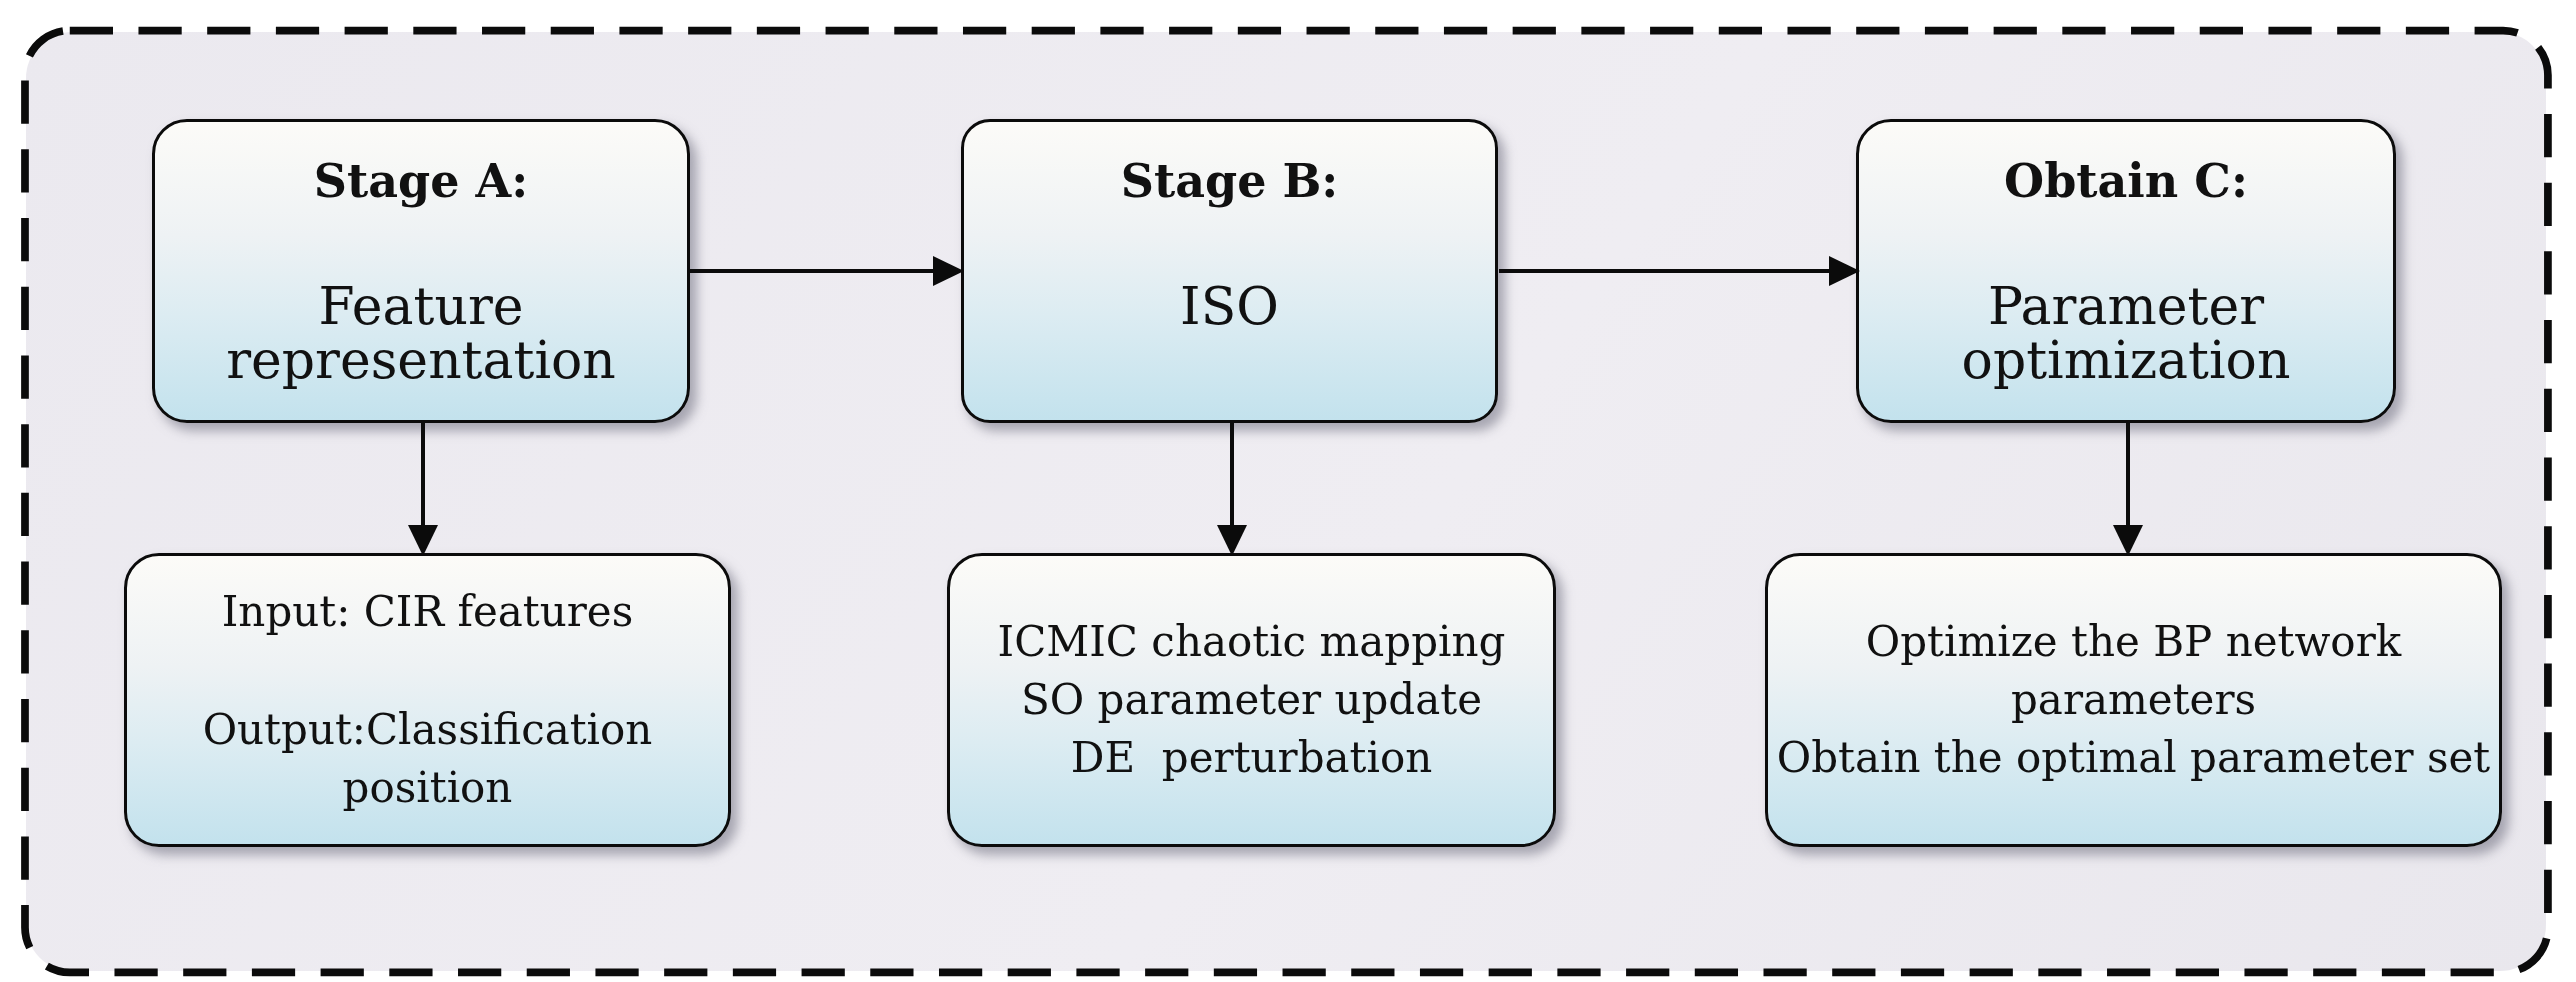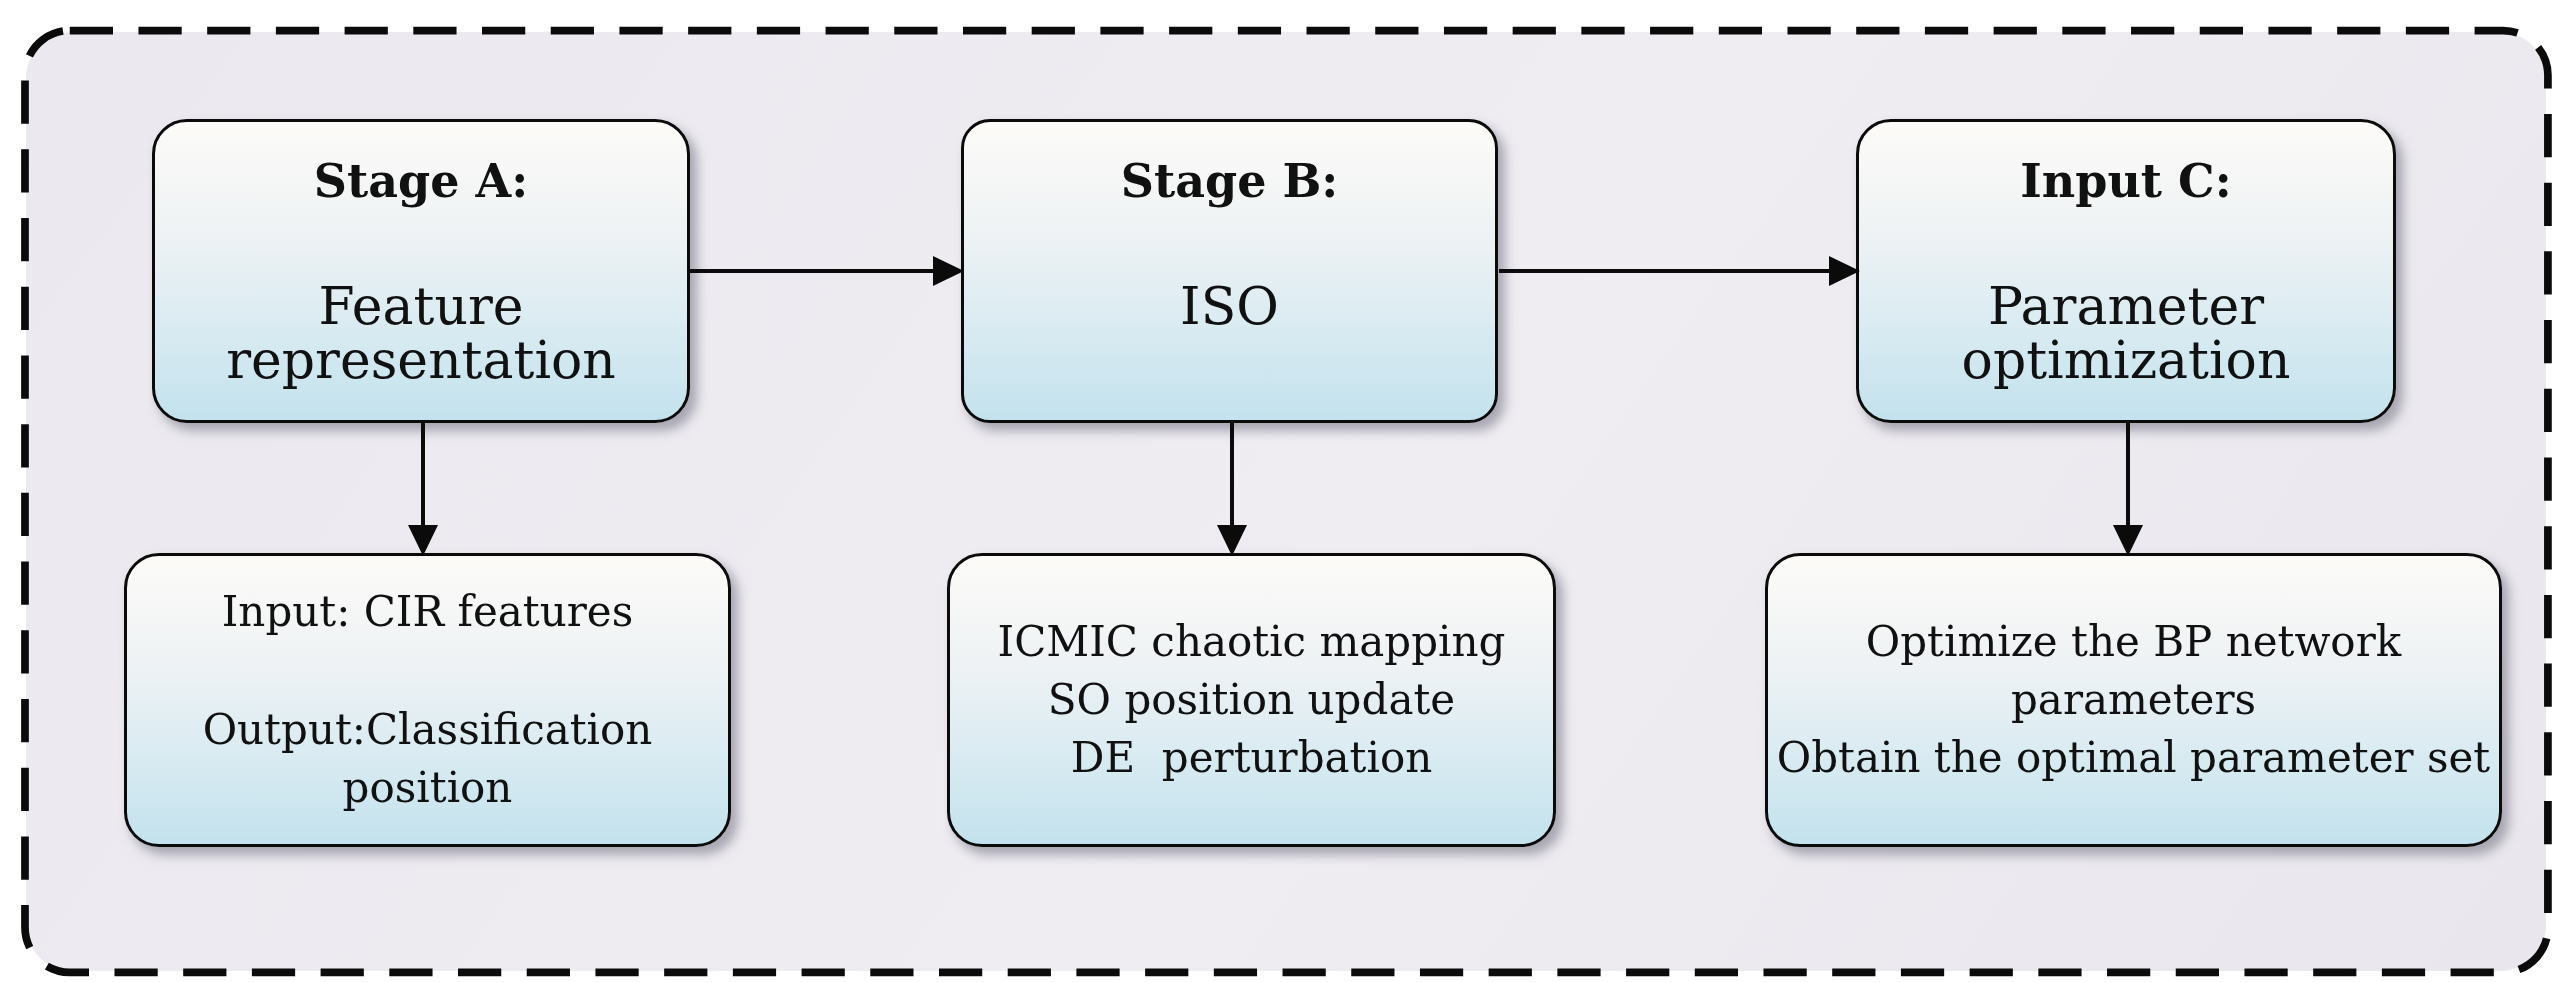--- a/index.html
+++ b/index.html
@@ -126,21 +126,21 @@
     <p class="stage-title">Stage A:</p>
     <p class="stage-subtitle">Feature representation</p>
   </div>
 
   <div class="box stage-box pos-stage-b">
     <p class="stage-title">Stage B:</p>
     <p class="stage-subtitle">ISO</p>
   </div>
 
   <div class="box stage-box pos-stage-c">
-    <p class="stage-title">Input C:</p>
+    <p class="stage-title">Obtain C:</p>
     <p class="stage-subtitle">Parameter optimization</p>
   </div>
 
   <div class="harrow pos-harrow-1">
     <div class="shaft"></div>
     <div class="head"></div>
   </div>
 
   <div class="harrow pos-harrow-2">
     <div class="shaft"></div>
@@ -162,21 +162,21 @@
     <div class="head"></div>
   </div>
 
   <div class="box detail-box pos-detail-a">
     <p>Input: CIR features</p>
     <p class="gap-above wrap-640">Output:Classification position</p>
   </div>
 
   <div class="box detail-box pos-detail-b">
     <p>ICMIC chaotic mapping</p>
-    <p>SO position update</p>
+    <p>SO parameter update</p>
     <p>DE  perturbation</p>
   </div>
 
   <div class="box detail-box pos-detail-c">
     <p class="wrap-760">Optimize the BP network parameters</p>
     <p>Obtain the optimal parameter set</p>
   </div>
 
 </div>
 

